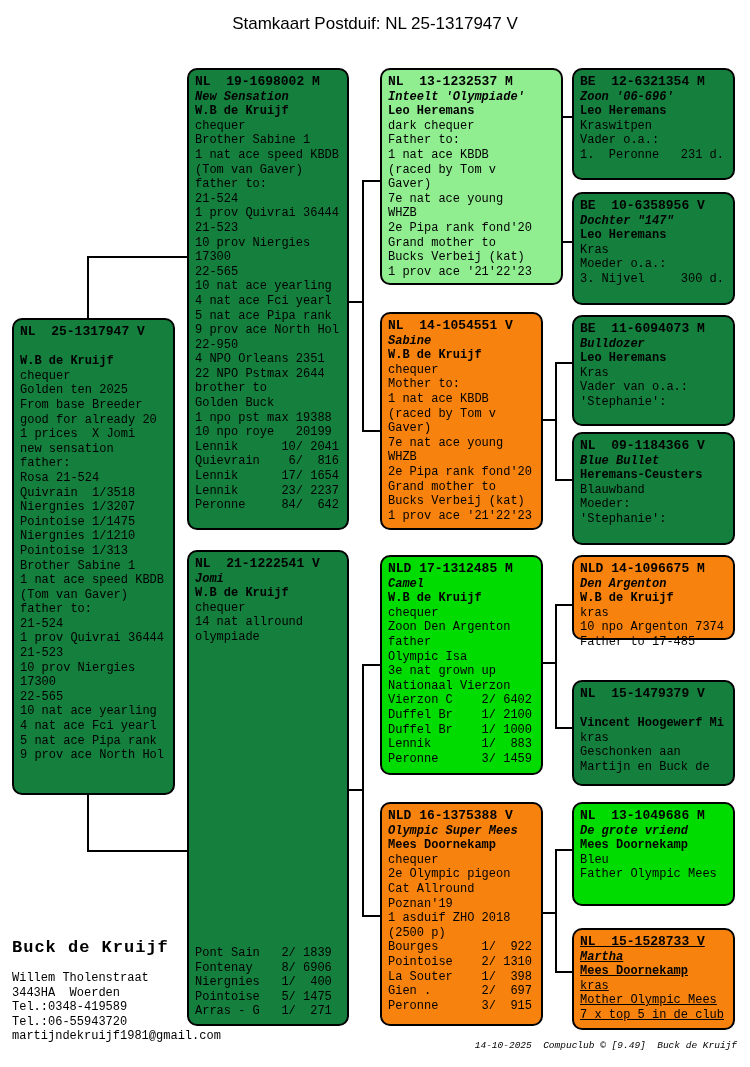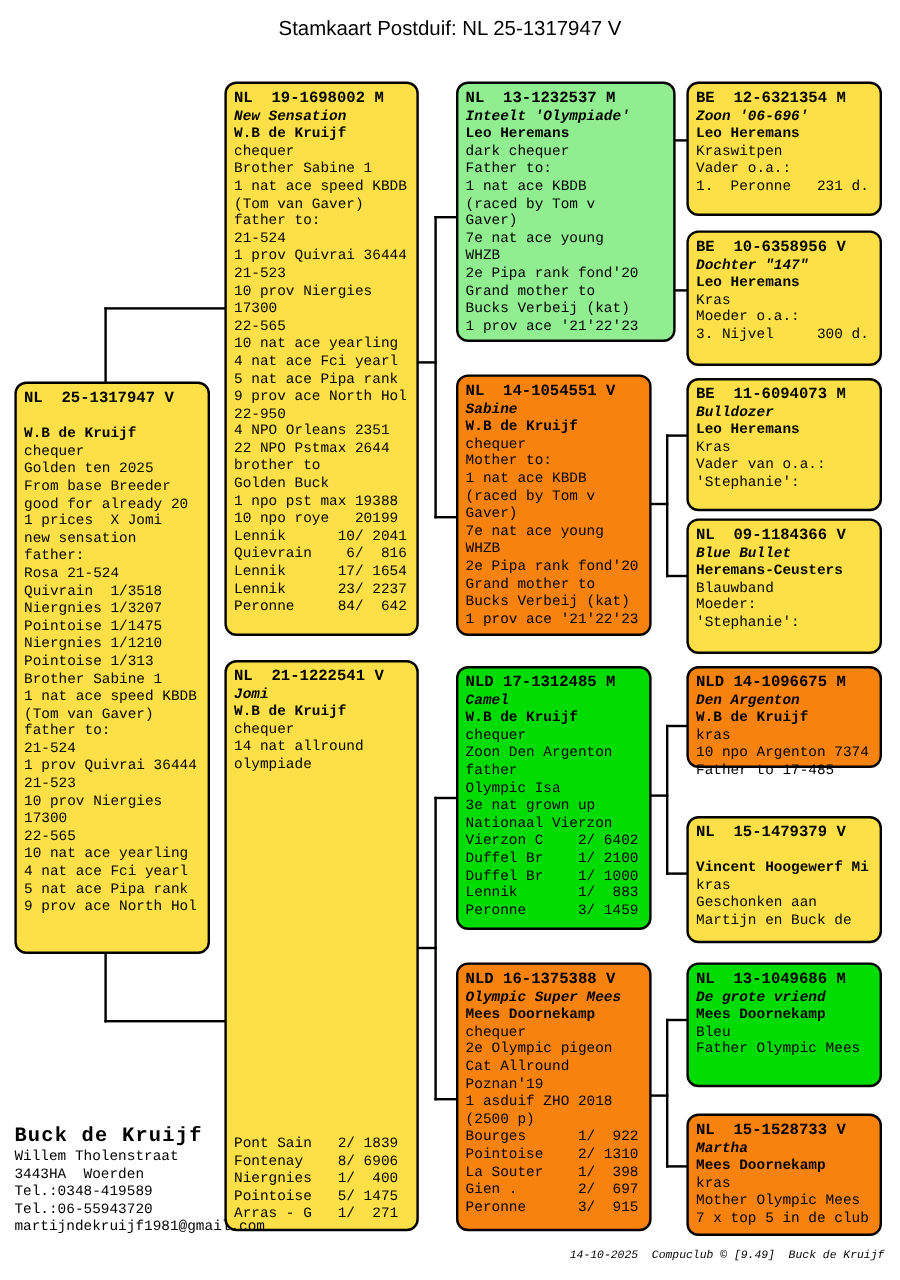--- a/index.html
+++ b/index.html
@@ -1,35 +1,35 @@
 <!DOCTYPE html>
 <html><head>
 <meta charset="utf-8">
 <style>
   html,body{margin:0;padding:0;background:#ffffff;}
   .page{position:relative;width:750px;height:1067px;background:#ffffff;overflow:hidden;
         font-family:"Liberation Mono","DejaVu Sans Mono",monospace;color:#000;}
   .title{position:absolute;left:0;top:14px;width:750px;text-align:center;
          font-family:"Liberation Sans","DejaVu Sans",sans-serif;font-size:17px;font-weight:400;}
   .pbox{position:absolute;box-sizing:border-box;border:2px solid #000;border-radius:10px;
-        background:#fde047;padding:5px 6px;display:flex;flex-direction:column;
+        background:#15803d;padding:5px 6px;display:flex;flex-direction:column;
         font-size:12px;line-height:14.6px;}
   .pbox .ring{font-weight:bold;font-size:13px;white-space:pre;}
   .pbox .bname{font-weight:bold;font-style:italic;white-space:pre;min-height:14.6px;}
   .pbox .owner{font-weight:bold;white-space:pre;}
   .pbox .mono-body{white-space:pre;}
   .spacer{flex:1;}
   .bg-lgreen{background:#90EE90;}
   .bg-bgreen{background:#00DB00;}
   .bg-orange{background:#F8820E;}
   .hline,.vline{position:absolute;background:#000;}
   .hline{height:2px;}
   .vline{width:2px;}
   .contact{position:absolute;left:12px;top:938px;}
-  .contact-name{font-weight:bold;font-size:17px;letter-spacing:1px;margin-bottom:0;}
+  .contact-name{font-weight:bold;font-size:17px;letter-spacing:1px;margin-bottom:14px;}
   .contact-details{font-size:12px;line-height:14.6px;white-space:pre;}
   .footer{position:absolute;right:13px;top:1040px;font-size:9.5px;font-style:italic;white-space:pre;}
 </style>
 </head>
 <body>
 
 <div class="page">
 
   <div class="title">Stamkaart Postduif: NL  25-1317947 V</div>
 
@@ -272,21 +272,21 @@
   </div>
 
   <div class="pbox bg-bgreen" style="left:572px;top:802px;width:163px;height:104px;">
     <div class="ring">NL  13-1049686 M</div>
     <div class="bname">De grote vriend</div>
     <div class="owner">Mees Doornekamp</div>
     <div class="mono-body">Bleu
 Father Olympic Mees</div>
   </div>
 
-  <div class="pbox bg-orange" style="left:572px;top:928px;width:163px;height:102px;">
+  <div class="pbox bg-orange" style="left:572px;top:928px;width:163px;height:102px;text-decoration:underline;">
     <div class="ring">NL  15-1528733 V</div>
     <div class="bname">Martha</div>
     <div class="owner">Mees Doornekamp</div>
     <div class="mono-body">kras
 Mother Olympic Mees
 7 x top 5 in de club</div>
   </div>
 
   <div class="contact">
     <div class="contact-name">Buck de Kruijf</div>

